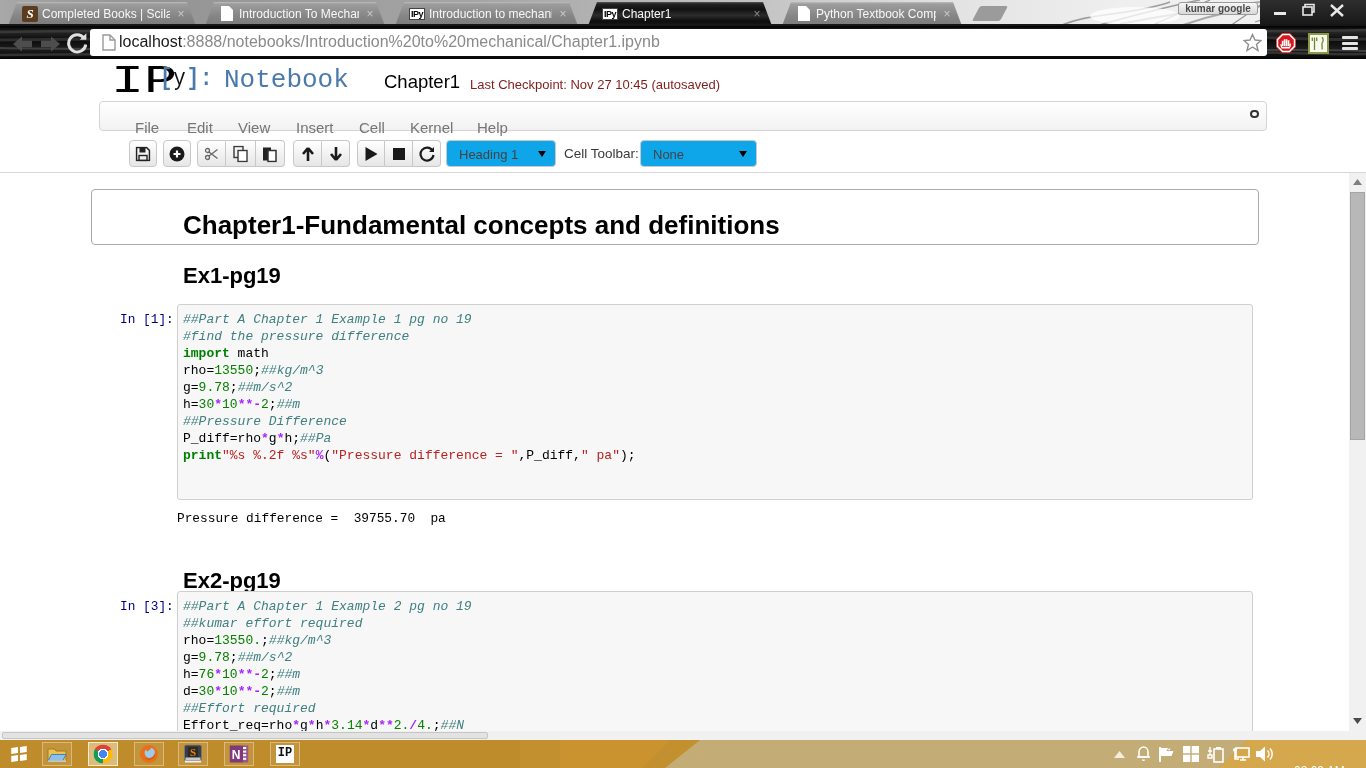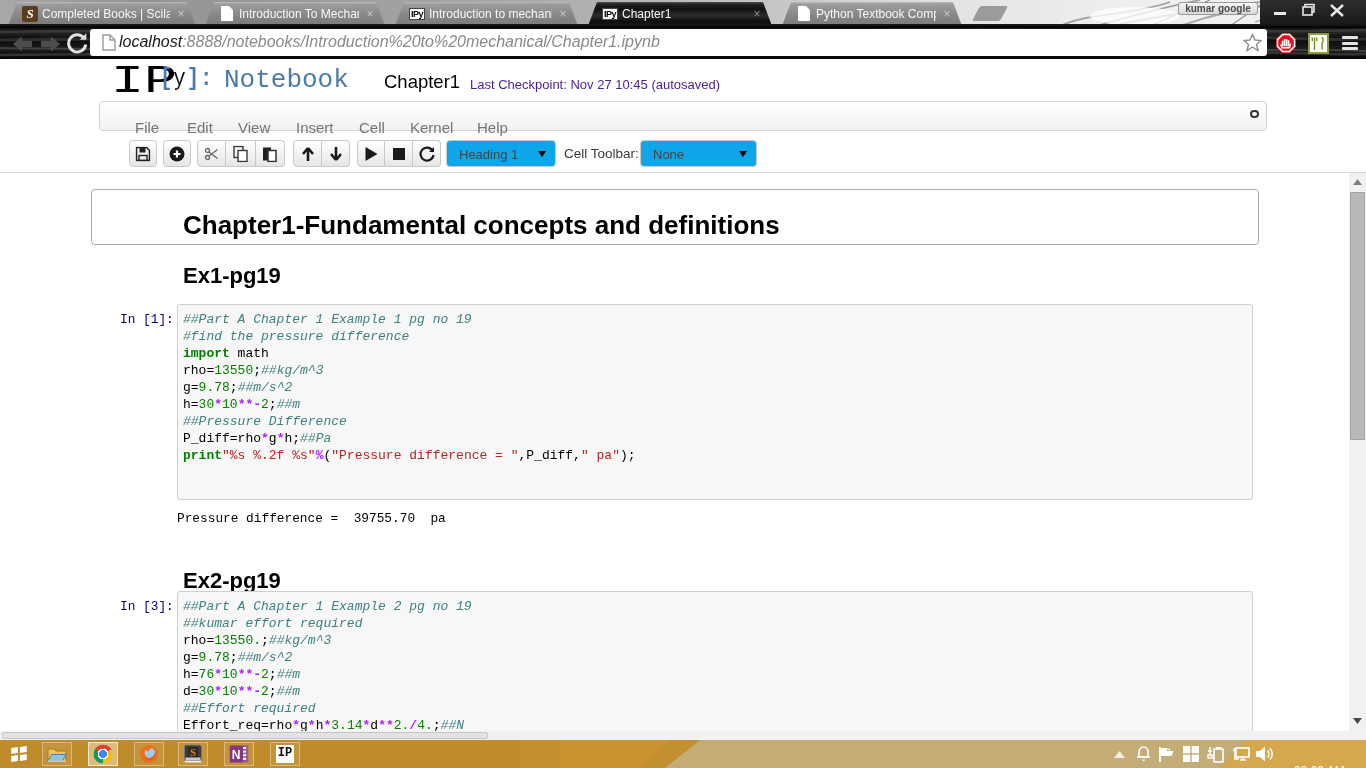--- a/index.html
+++ b/index.html
@@ -13,33 +13,33 @@
 .tab .ic{position:absolute;left:14px;top:4px;width:16px;height:16px;}
 .tab .tt{position:absolute;left:34px;top:5px;right:26px;white-space:nowrap;overflow:hidden;}
 .tab .x{position:absolute;right:9px;font-weight:normal;top:6px;width:12px;height:12px;color:#c9c9c9;font-size:12px;line-height:12px;text-align:center;}
 .icpage{width:12px;height:15px;background:#fff;clip-path:polygon(0 0,8px 0,12px 4px,12px 15px,0 15px);margin:0 2px;}
 .icipy{width:16px;height:12px;background:#fff;border:1px solid #444;color:#000;font-weight:bold;font-size:9px;line-height:10px;text-align:center;font-family:"Liberation Sans",sans-serif;margin-top:2px;letter-spacing:-0.5px;}
 #newtab{position:absolute;left:976px;top:6px;width:28px;height:15px;background:#9b9b9b;transform:skewX(-28deg);border-radius:2px;}
 #kumar{position:absolute;left:1178px;top:2px;width:80px;height:13px;background:linear-gradient(180deg,#f6f6f6,#d9d9d9);border:1px solid #9a9a9a;border-radius:3px;font-size:10px;font-weight:bold;color:#4a4a4a;text-align:center;line-height:12px;}
 .winbtn{position:absolute;top:0px;height:21px;color:#e8e8e8;}
 
 #navbar{position:absolute;left:0;top:26px;width:1366px;height:33px;background:linear-gradient(180deg,#000 0%,#262626 18%,#0a0a0a 42%,#1d1d1d 70%,#050505 100%);}
-#urlbox{position:absolute;left:90px;top:2.5px;width:1177px;height:27px;background:#fff;border-radius:3px;font-style:italic;}
+#urlbox{position:absolute;left:90px;top:2.5px;width:1177px;height:27px;background:#fff;border-radius:3px;}
 #urltext{position:absolute;left:29px;top:4px;font-size:16px;color:#8a8a8a;white-space:nowrap;}
 #urltext b{color:#1a1a1a;font-weight:normal;}
 .navarrow{position:absolute;top:5px;width:24px;height:24px;}
 
 #pagebg{position:absolute;left:0;top:59px;width:1366px;height:681px;background:#fff;}
 #logo span{position:absolute;font-family:"Liberation Mono",monospace;line-height:1;white-space:pre;}
 #lgip{left:111px;top:63.2px;font-size:38px;font-weight:normal;color:#000;transform:scaleX(1.45);transform-origin:0 0;}
 #lgy{left:160px;top:67.5px;font-size:23px;font-weight:bold;color:#4a7aab;transform:scaleX(0.9);transform-origin:0 0;letter-spacing:1px;}
 #lgy i{font-style:normal;color:#111;font-weight:normal;}
 #lgnb{left:224px;top:66.5px;font-size:26px;color:#4a7aab;}
 #nbtitle{position:absolute;left:384px;top:71px;font-size:18.5px;font-weight:400;color:#000;}
-#nbchk{position:absolute;left:470px;top:76.5px;font-size:13px;color:#4c1d95;}
+#nbchk{position:absolute;left:470px;top:76.5px;font-size:13px;color:#7f1d1d;}
 #menubar{position:absolute;left:99px;top:101px;width:1168px;height:30px;background:linear-gradient(180deg,#ffffff,#f2f2f2);border:1px solid #d4d4d4;border-radius:4px;}
 .mi{position:absolute;top:17px;font-size:15px;color:#757575;}
 #kcirc{position:absolute;left:1150px;top:7.5px;width:8.5px;height:8.5px;border:2px solid #333;border-radius:50%;}
 .tbtn{position:absolute;top:140px;height:27px;background:linear-gradient(180deg,#ffffff,#e6e6e6);border:1px solid #c8c8c8;}
 .tbtn svg{position:absolute;left:50%;top:50%;transform:translate(-50%,-50%);}
 .rl{border-radius:4px 0 0 4px;}
 .rr{border-radius:0 4px 4px 0;}
 .ra{border-radius:4px;}
 .tsel{position:absolute;top:140px;height:27px;background:#0ea5e9;border:1px solid #cacaca;border-radius:4px;font-size:13px;color:#444;}
 .tsel span{position:absolute;left:12px;top:5.5px;}

